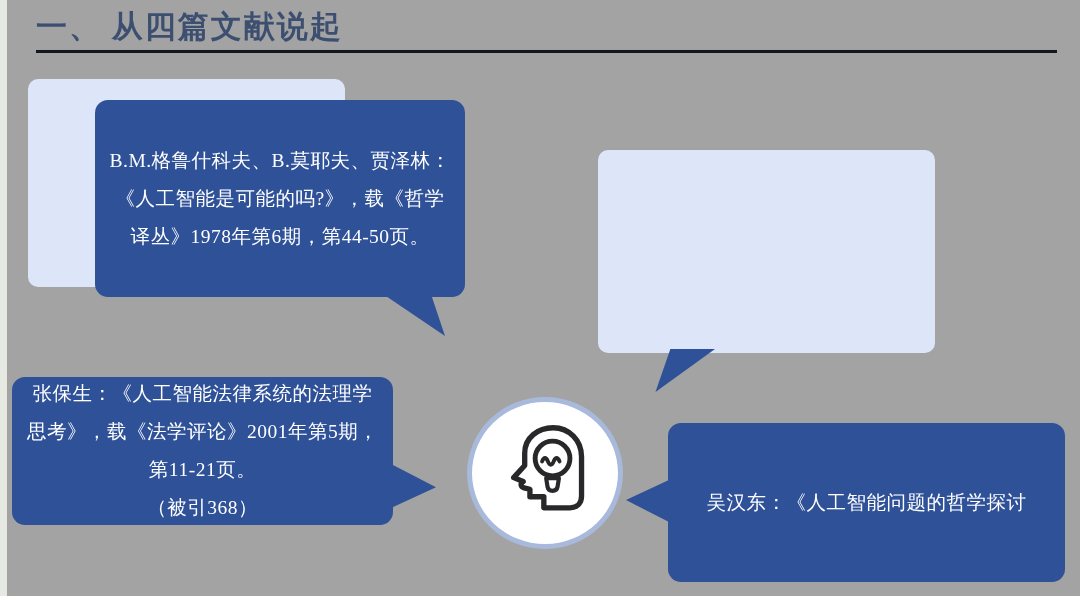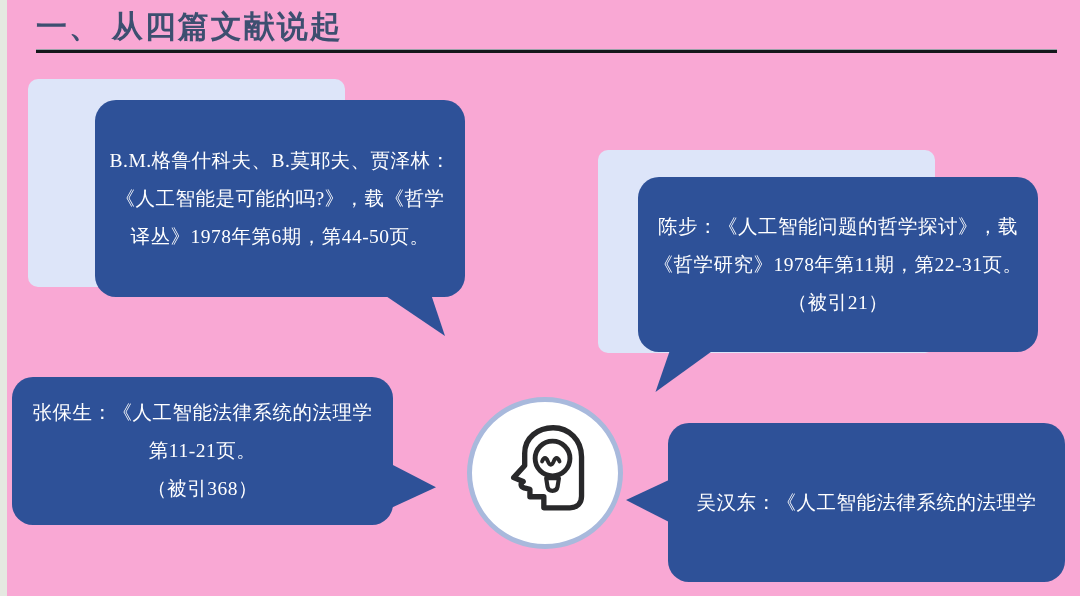--- a/index.html
+++ b/index.html
@@ -1,34 +1,34 @@
 <!DOCTYPE html>
 <html><head>
 <meta charset="utf-8">
 <style>
   html,body{margin:0;padding:0;background:#fff;}
   .slide{
-    position:relative;width:1080px;height:596px;background:#f9a8d4;
+    position:relative;width:1080px;height:596px;background:#a3a3a3;
     overflow:hidden;font-family:"Liberation Serif","DejaVu Serif",serif;
   }
   .edge-strip{position:absolute;left:0;top:0;width:7px;height:596px;background:#e5e9e1;}
   .title{
     position:absolute;left:36px;top:6px;width:1000px;
     font-size:31px;font-weight:bold;color:#3d4f70;letter-spacing:2px;
     font-family:"Liberation Serif","DejaVu Serif",serif;
   }
   .title-rule{
     position:absolute;left:36px;top:49px;width:1021px;height:4px;
     background:linear-gradient(to bottom,#9aa0a8 0%,#9aa0a8 28%,#15171b 28%,#15171b 100%);
   }
   .shadow-rect{position:absolute;background:#dde5f9;border-radius:10px;}
   #shadow1{left:28px;top:79px;width:317px;height:208px;}
   #shadow2{left:598px;top:150px;width:337px;height:203px;}
   .bubble{
-    position:absolute;background:#2e5198;border-radius:21px;
+    position:absolute;background:#2e5198;border-radius:13px;
     display:flex;flex-direction:column;justify-content:center;
     color:#ffffff;text-align:center;
     font-size:19.5px;line-height:38px;letter-spacing:0.5px;
   }
   .tail{position:absolute;background:#2e5198;}
   #tail1{left:381px;top:294px;width:64px;height:42px;
          clip-path:polygon(3% 0,78% 0,100% 100%);}
   #tail2{left:653px;top:349px;width:62px;height:43px;
          clip-path:polygon(28% 0,100% 0,4% 100%);}
   #tail3{left:391px;top:464px;width:45px;height:44px;
@@ -64,34 +64,30 @@
   <div class="tail" id="tail2"></div>
   <div class="tail" id="tail3"></div>
   <div class="tail" id="tail4"></div>
 
   <div class="bubble" id="bubble1">
     <div class="ln">B.M.格鲁什科夫、B.莫耶夫、贾泽林：</div>
     <div class="ln">《人工智能是可能的吗?》，载《哲学</div>
     <div class="ln">译丛》1978年第6期，第44-50页。</div>
   </div>
 
-  <div class="bubble" id="bubble2">
-    <div class="ln">陈步：《人工智能问题的哲学探讨》，载</div>
-    <div class="ln">《哲学研究》1978年第11期，第22-31页。</div>
-    <div class="ln">（被引21）</div>
-  </div>
 
   <div class="bubble" id="bubble3">
     <div class="ln">张保生：《人工智能法律系统的法理学</div>
+    <div class="ln">思考》，载《法学评论》2001年第5期，</div>
     <div class="ln">第11-21页。</div>
     <div class="ln">（被引368）</div>
   </div>
 
   <div class="bubble" id="bubble4">
-    <div class="ln">吴汉东：《人工智能法律系统的法理学</div>
+    <div class="ln">吴汉东：《人工智能问题的哲学探讨</div>
   </div>
 
   <div class="center-badge">
     <svg width="116" height="116" viewBox="0 0 100 100">
       <path d="M23,54 L32.5,43.5 L32.5,33 C32.5,19.5 44,11 57,11 C71,11 81.5,22 81.5,36
                L81.5,70 C81.5,76 77.5,80 71.5,80 L49,80 L49,70.5 L37,70.5 L37,64
                L32,62.8 C28.8,61.8 28.6,58.8 31.2,57.4 Z" fill="none" stroke="#28282a" stroke-width="4.6" stroke-linejoin="round"></path>
       <circle cx="56.5" cy="37.5" r="15" fill="none" stroke="#28282a" stroke-width="4.2"></circle>
       <path d="M47.5,40 C49,36.2 51,36.2 52.5,40 C54,43.8 56,43.8 57.5,40 C59,36.2 61,36.2 62.5,40" fill="none" stroke="#28282a" stroke-width="3.4" stroke-linecap="round"></path>
       <path d="M51,54.5 L62,54.5 L60.8,62 C60,66.5 53,66.5 52.2,62 Z" fill="none" stroke="#28282a" stroke-width="3.6" stroke-linejoin="round"></path>

